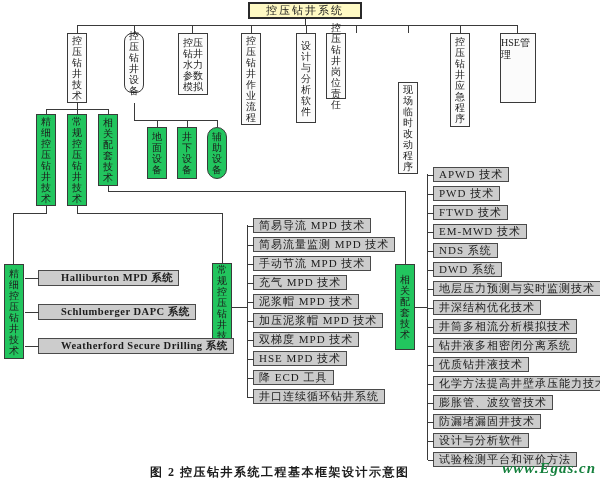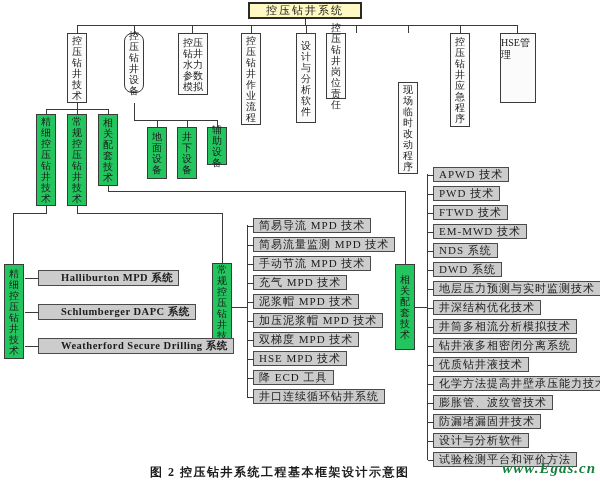--- a/index.html
+++ b/index.html
@@ -77,21 +77,21 @@
   <div class="vbox gray" style="left:98px;top:114px;height:72px;">相关配套技术</div>
 
   <div class="v" style="left:134px;top:103px;height:17px;"></div>
   <div class="h" style="left:134px;top:120px;width:84px;"></div>
   <div class="v" style="left:157px;top:120px;height:7px;"></div>
   <div class="v" style="left:187px;top:120px;height:7px;"></div>
   <div class="v" style="left:217px;top:120px;height:7px;"></div>
 
   <div class="vbox gray" style="left:147px;top:127px;height:52px;">地面设备</div>
   <div class="vbox gray" style="left:177px;top:127px;height:52px;">井下设备</div>
-  <div class="vbox gray" style="left:207px;top:127px;height:38px;">辅助设备</div>
+  <div class="vbox gray" style="left:207px;top:127px;height:52px;border-radius:10px;">辅助设备</div>
 
   <div class="v" style="left:46px;top:206px;height:7px;"></div>
   <div class="h" style="left:13px;top:213px;width:34px;"></div>
   <div class="v" style="left:13px;top:213px;height:51px;"></div>
 
   <div class="v" style="left:77px;top:206px;height:7px;"></div>
   <div class="h" style="left:77px;top:213px;width:146px;"></div>
   <div class="v" style="left:222px;top:213px;height:50px;"></div>
 
   <div class="v" style="left:108px;top:186px;height:5px;"></div>

